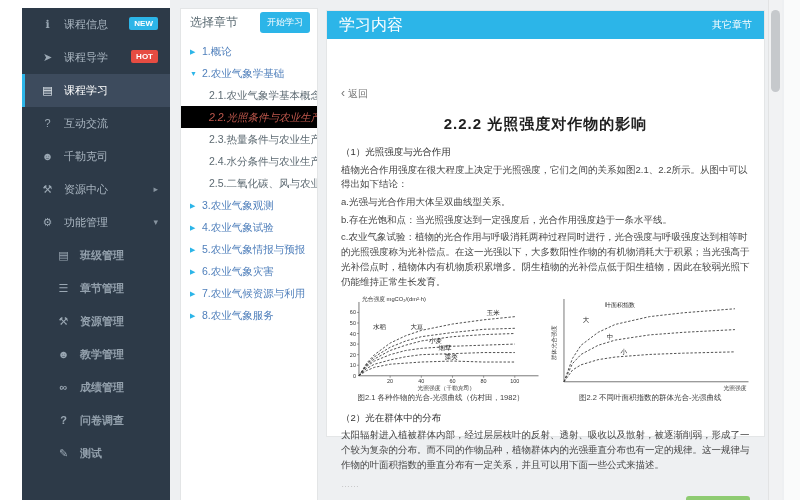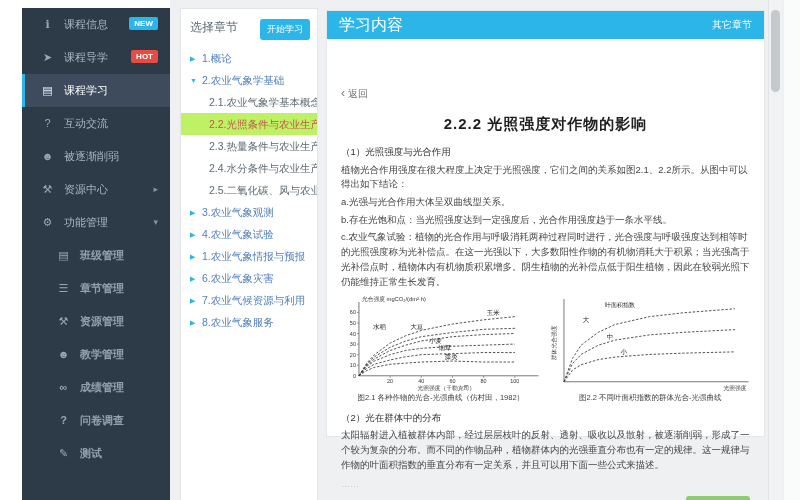--- a/index.html
+++ b/index.html
@@ -14,29 +14,29 @@
   .side-item .s-icon{display:inline-block;width:15px;text-align:center;font-size:11px;color:#9aa7b3;}
   .side-item .s-label{margin-left:9px;}
   .side-item.active{background:#3d4b5d;color:#fff;border-left:3px solid #2cb5e8;padding-left:15px;}
   .side-item.active .s-icon{color:#e8eef3;}
   .side-item.sub{padding-left:34px;color:#93a0ac;font-weight:bold;}
   .badge{position:absolute;right:12px;top:9px;line-height:normal;font-size:8px;color:#fff;padding:2px 5px;border-radius:2px;font-weight:bold;}
   .s-arrow{position:absolute;right:12px;color:#8794a0;font-size:9px;}
 
   
   .chapter-panel{position:absolute;left:180px;top:8px;width:138px;height:492px;background:#fff;border:1px solid #e3e5e6;border-bottom:none;z-index:2;box-sizing:border-box;}
-  .cp-header{display:flex;justify-content:space-between;padding:10px 7px 7px 9px;}
+  .cp-header{display:flex;justify-content:space-between;align-items:center;padding:3px 7px 7px 9px;}
   .cp-title{font-size:12px;color:#5a6a72;}
   .cp-btn{background:#2cb5e8;border:none;color:#fff;font-size:9px;padding:4px 7px;border-radius:3px;cursor:pointer;font-family:inherit;}
   .tree-item{height:22px;line-height:22px;font-size:10.5px;cursor:pointer;white-space:nowrap;overflow:hidden;}
   .tree-item .t-arrow{display:inline-block;width:9px;margin:0 3px 0 9px;color:#2cb5e8;font-size:7px;vertical-align:1px;}
   .tree-item.lv1 .t-label{color:#4f7fbb;}
   .tree-item.lv2{padding-left:28px;}
   .tree-item.lv2 .t-label{color:#5d6a72;}
-  .tree-item.sel{background:#bef264;}
+  .tree-item.sel{background:#000000;font-style:italic;}
   .tree-item.sel .t-label{color:#c0584d;}
 
   
   .main{position:absolute;left:326px;top:10px;width:439px;height:427px;background:#fff;border:1px solid #e4e6e7;z-index:2;box-sizing:border-box;}
   .main-header{height:28px;background:#2cb5e8;color:#fff;display:flex;justify-content:space-between;align-items:center;padding:0 12px;}
   .mh-title{font-size:16px;}
   .mh-link{font-size:10px;color:#fff;cursor:pointer;text-decoration:none;}
   .main-body{padding:7px 14px 0 14px;font-size:9.5px;color:#454545;line-height:1.55;margin-top:38px;}
   .back{color:#777;font-size:10px;text-decoration:none;cursor:pointer;}
   .back .chev{font-size:12px;margin-right:3px;}
@@ -60,21 +60,21 @@
 
 <div class="workspace"></div>
 <div class="right-strip"></div>
 
 <aside class="sidebar">
   <nav id="side-nav">
       <div class="side-item"><span class="s-icon">ℹ</span><span class="s-label">课程信息</span><span class="badge" style="background: rgb(44, 181, 232);">NEW</span></div>
       <div class="side-item"><span class="s-icon">➤</span><span class="s-label">课程导学</span><span class="badge" style="background: rgb(230, 76, 66);">HOT</span></div>
       <div class="side-item active"><span class="s-icon">▤</span><span class="s-label">课程学习</span></div>
       <div class="side-item"><span class="s-icon">?</span><span class="s-label">互动交流</span></div>
-      <div class="side-item"><span class="s-icon">☻</span><span class="s-label">被逐渐削弱</span></div>
+      <div class="side-item"><span class="s-icon">☻</span><span class="s-label">千勒克司</span></div>
       <div class="side-item"><span class="s-icon">⚒</span><span class="s-label">资源中心</span><span class="s-arrow">▸</span></div>
       <div class="side-item"><span class="s-icon">⚙</span><span class="s-label">功能管理</span><span class="s-arrow">▾</span></div>
       <div class="side-item sub"><span class="s-icon">▤</span><span class="s-label">班级管理</span></div>
       <div class="side-item sub"><span class="s-icon">☰</span><span class="s-label">章节管理</span></div>
       <div class="side-item sub"><span class="s-icon">⚒</span><span class="s-label">资源管理</span></div>
       <div class="side-item sub"><span class="s-icon">☻</span><span class="s-label">教学管理</span></div>
       <div class="side-item sub"><span class="s-icon">∞</span><span class="s-label">成绩管理</span></div>
       <div class="side-item sub"><span class="s-icon">?</span><span class="s-label">问卷调查</span></div>
       <div class="side-item sub"><span class="s-icon">✎</span><span class="s-label">测试</span></div>
     </nav>
@@ -88,21 +88,21 @@
   <div id="chapter-tree">
       <div class="tree-item lv1"><span class="t-arrow">▶</span><span class="t-label">1.概论</span></div>
       <div class="tree-item lv1"><span class="t-arrow">▼</span><span class="t-label">2.农业气象学基础</span></div>
       <div class="tree-item lv2"><span class="t-label">2.1.农业气象学基本概念</span></div>
       <div class="tree-item lv2 sel"><span class="t-label">2.2.光照条件与农业生产</span></div>
       <div class="tree-item lv2"><span class="t-label">2.3.热量条件与农业生产</span></div>
       <div class="tree-item lv2"><span class="t-label">2.4.水分条件与农业生产</span></div>
       <div class="tree-item lv2"><span class="t-label">2.5.二氧化碳、风与农业生产</span></div>
       <div class="tree-item lv1"><span class="t-arrow">▶</span><span class="t-label">3.农业气象观测</span></div>
       <div class="tree-item lv1"><span class="t-arrow">▶</span><span class="t-label">4.农业气象试验</span></div>
-      <div class="tree-item lv1"><span class="t-arrow">▶</span><span class="t-label">1.农业气象情报与预报</span></div>
+      <div class="tree-item lv1"><span class="t-arrow">▶</span><span class="t-label">5.农业气象情报与预报</span></div>
       <div class="tree-item lv1"><span class="t-arrow">▶</span><span class="t-label">6.农业气象灾害</span></div>
       <div class="tree-item lv1"><span class="t-arrow">▶</span><span class="t-label">7.农业气候资源与利用</span></div>
       <div class="tree-item lv1"><span class="t-arrow">▶</span><span class="t-label">8.农业气象服务</span></div>
     </div>
 </section>
 
 <section class="main">
   <header class="main-header">
     <span class="mh-title">学习内容</span>
     <a class="mh-link">其它章节</a>

